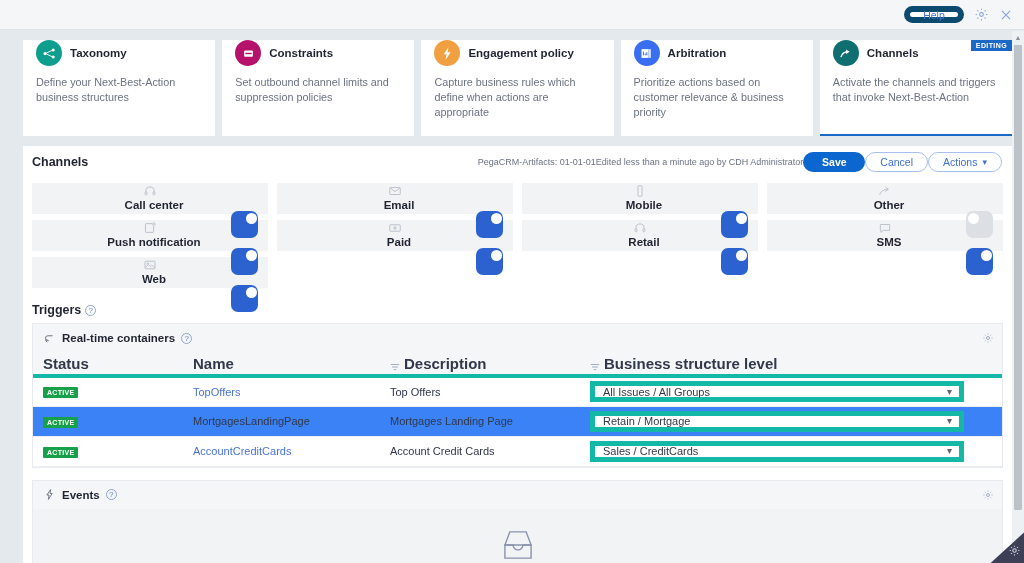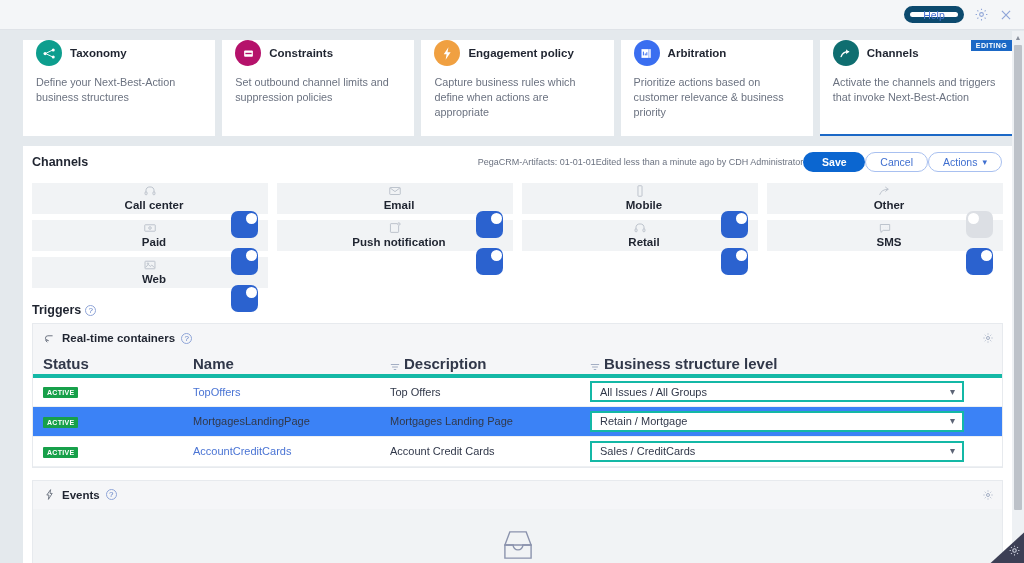--- a/index.html
+++ b/index.html
@@ -146,21 +146,21 @@
     vertical-align: middle;
   }
   tr.alt td { background: #3b82f6; }
   .badge-active {
     display: inline-block; background: #17a04a; color: #fff;
     font-size: 7px; font-weight: bold; letter-spacing: .3px;
     padding: 2px 4px; border-radius: 1px;
   }
   .lnk { color: #4a74d4; cursor: pointer; }
   .sel {
-    width: 100%; max-width: 374px; height: 21px; border: 2px solid #14b8a6;
+    width: 100%; max-width: 374px; height: 21px; border: 5px solid #14b8a6;
     background: #fff; display: flex; align-items: center;
     padding: 0 7px 0 8px; font-size: 11px; color: #31384a; cursor: pointer;
   }
   .sel .chev { margin-left: auto; color: #5c6475; font-size: 10px; line-height: 1; }
 
   #events-panel { margin-top: 12px; }
   #events-body { height: 72px; background: #f1f3f5; position: relative; }
   #tray-ic { position: absolute; left: 50%; top: 18px; transform: translateX(-50%);
              color: #8b93ad; }
 
@@ -336,36 +336,36 @@
               <path d="M13 5.5l4.5 3.5-4.5 3.5"></path>
           </svg>
         </span>
         <span class="chan-label">Other</span>
         <span class="tgl off"></span>
       </div>
 
       <div class="chan">
         <span class="chan-ic">
           <svg width="14" height="14" viewBox="0 0 24 24" fill="none" stroke="currentColor" stroke-width="1.6">
+            <path d="M15.5 4.5H5.2a1 1 0 00-1 1v13a1 1 0 001 1h12a1 1 0 001-1V8.3"></path>
+            <circle cx="18.6" cy="5.2" r="2.1"></circle>
+          </svg>
+        </span>
+        <span class="chan-label">Push notification</span>
+        <span class="tgl"></span>
+      </div>
+
+      <div class="chan">
+        <span class="chan-ic">
+          <svg width="14" height="14" viewBox="0 0 24 24" fill="none" stroke="currentColor" stroke-width="1.6">
             <rect x="3" y="6.5" width="18" height="11" rx="1"></rect>
               <circle cx="12" cy="12" r="2.2"></circle>
           </svg>
         </span>
         <span class="chan-label">Paid</span>
-        <span class="tgl"></span>
-      </div>
-
-      <div class="chan">
-        <span class="chan-ic">
-          <svg width="14" height="14" viewBox="0 0 24 24" fill="none" stroke="currentColor" stroke-width="1.6">
-            <path d="M15.5 4.5H5.2a1 1 0 00-1 1v13a1 1 0 001 1h12a1 1 0 001-1V8.3"></path>
-            <circle cx="18.6" cy="5.2" r="2.1"></circle>
-          </svg>
-        </span>
-        <span class="chan-label">Push notification</span>
         <span class="tgl"></span>
       </div>
 
       <div class="chan">
         <span class="chan-ic">
           <svg width="14" height="14" viewBox="0 0 24 24" fill="none" stroke="currentColor" stroke-width="1.6">
             <path d="M5 14v-2a7 7 0 0114 0v2"></path>
               <rect x="3.5" y="13.5" width="3.5" height="5" rx="1.6"></rect>
               <rect x="17" y="13.5" width="3.5" height="5" rx="1.6"></rect>
           </svg>

